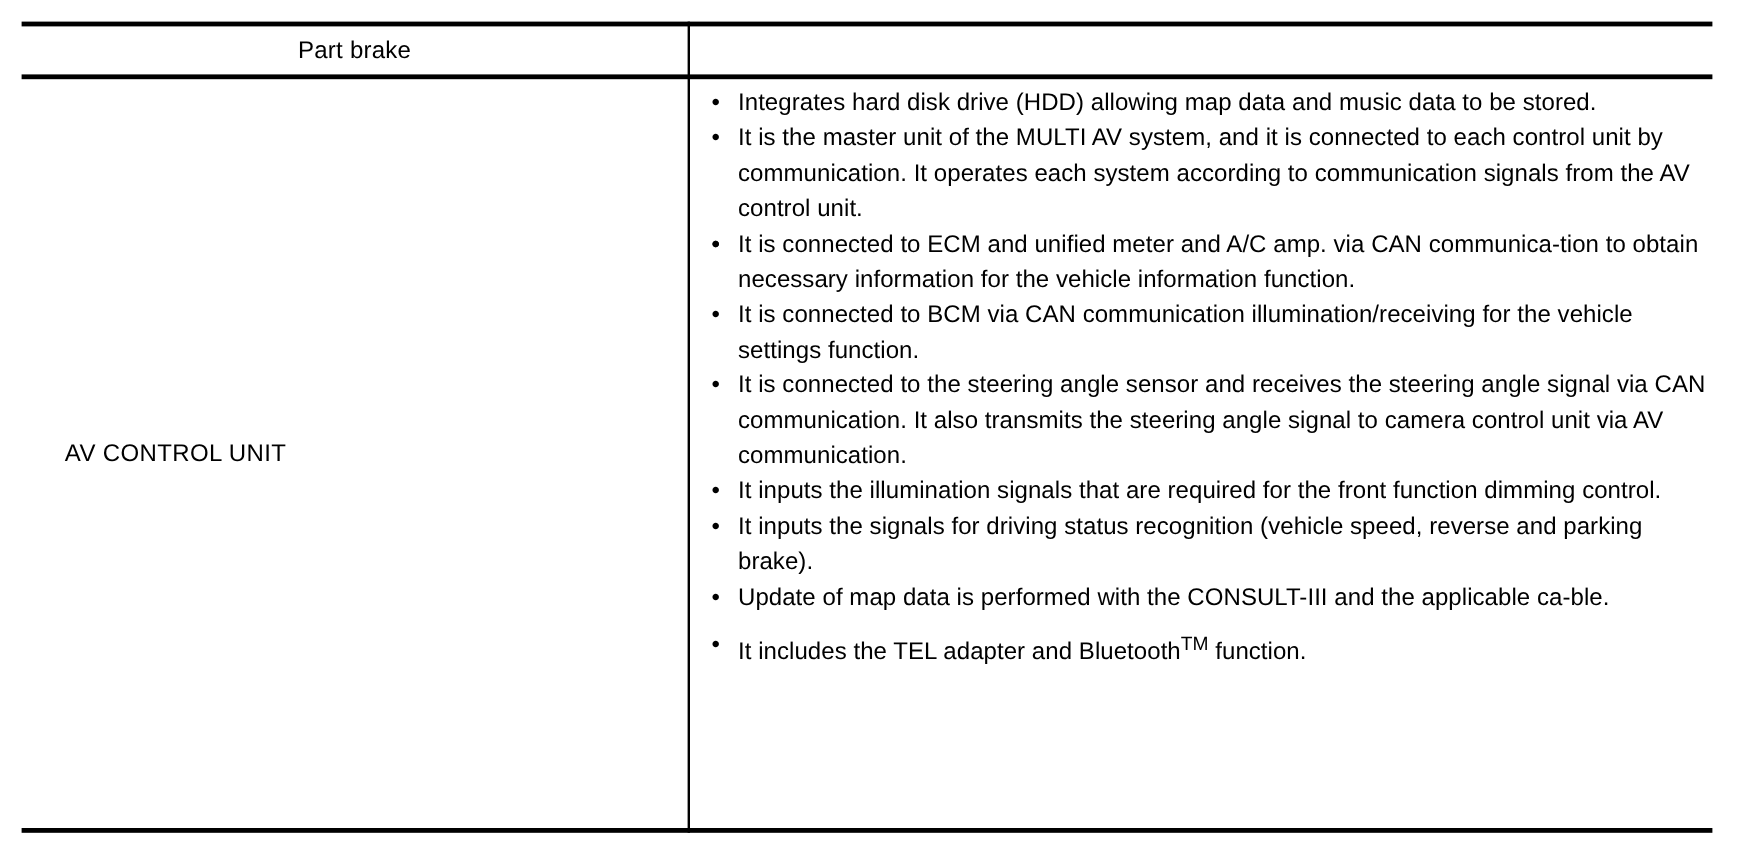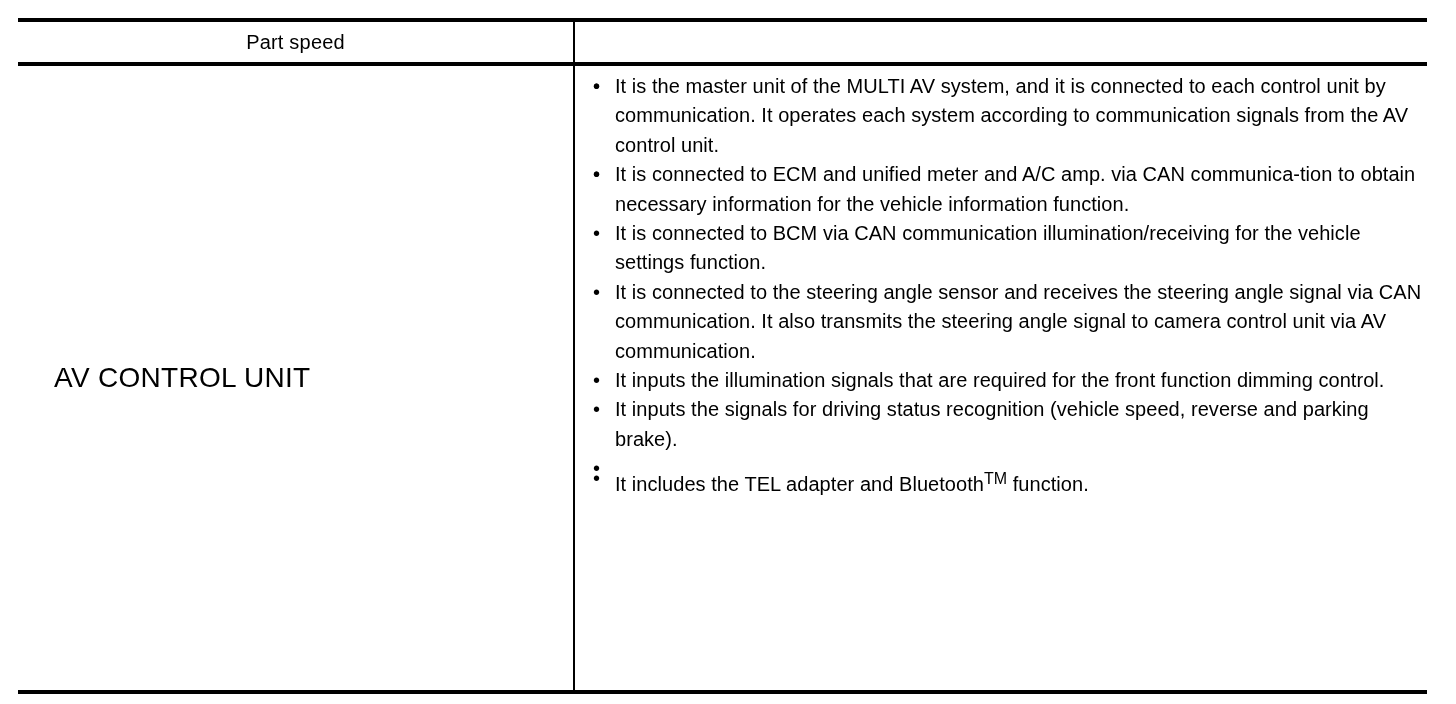--- a/index.html
+++ b/index.html
@@ -86,21 +86,21 @@
   .part-cell {
     position: absolute;
     left: 36px;
     top: 0;
     width: 520px;
     height: 624px;
     display: flex;
     align-items: center;
   }
   .part-name {
-    font-size: 28px;
+    font-size: 20px;
     letter-spacing: 0.3px;
     white-space: nowrap;
     text-align: right;
   }
 
   .body-row {
     position: absolute;
     left: 18px;
     top: 66px;
     width: 1409px;
@@ -154,39 +154,39 @@
 <body>
 
 <div class="page">
 
   <div class="rule-top"></div>
   <div class="rule-header"></div>
   <div class="rule-bottom"></div>
   <div class="rule-vert"></div>
 
   <div class="header-row">
-    <div class="header-cell header-part">Part speed</div>
+    <div class="header-cell header-part">Part brake</div>
   </div>
 
   <div class="body-row">
 
     <div class="part-cell">
       <span class="part-name">AV CONTROL UNIT</span>
     </div>
 
     <div class="desc-cell">
       <ul class="bullet-list" id="bullet-list">
-          <li class="bullet-item"><span class="dot">•</span></li>
+          <li class="bullet-item"><span class="dot">•</span><span>Integrates hard disk drive (HDD) allowing map data and music data to be stored.</span></li>
           <li class="bullet-item"><span class="dot">•</span><span>It is the master unit of the MULTI AV system, and it is connected to each control unit by communication. It operates each system according to communication signals from the AV control unit.</span></li>
           <li class="bullet-item"><span class="dot">•</span></li>
           <li class="bullet-item"><span class="dot">•</span><span>It is connected to ECM and unified meter and A/C amp. via CAN communica-tion to obtain necessary information for the vehicle information function.</span></li>
           <li class="bullet-item"><span class="dot">•</span><span>It is connected to BCM via CAN communication illumination/receiving for the vehicle settings function.</span></li>
           <li class="bullet-item"><span class="dot">•</span><span>It is connected to the steering angle sensor and receives the steering angle signal via CAN communication. It also transmits the steering angle signal to camera control unit via AV communication.</span></li>
           <li class="bullet-item"><span class="dot">•</span><span>It inputs the illumination signals that are required for the front function dimming control.</span></li>
           <li class="bullet-item"><span class="dot">•</span><span>It inputs the signals for driving status recognition (vehicle speed, reverse and parking brake).</span></li>
-          <li class="bullet-item"><span class="dot">•</span></li>
+          <li class="bullet-item"><span class="dot">•</span><span>Update of map data is performed with the CONSULT-III and the applicable ca-ble.</span></li>
           <li class="bullet-item gap-before"><span class="dot">•</span><span>It includes the TEL adapter and Bluetooth<span class="tm">TM</span> function.</span></li>
         </ul>
     </div>
 
   </div>
 
 </div>
 
 </body></html>

